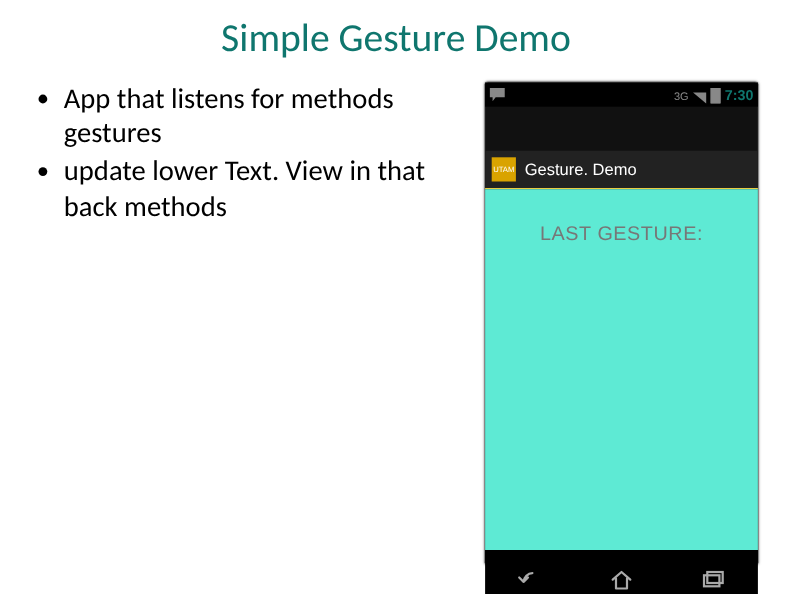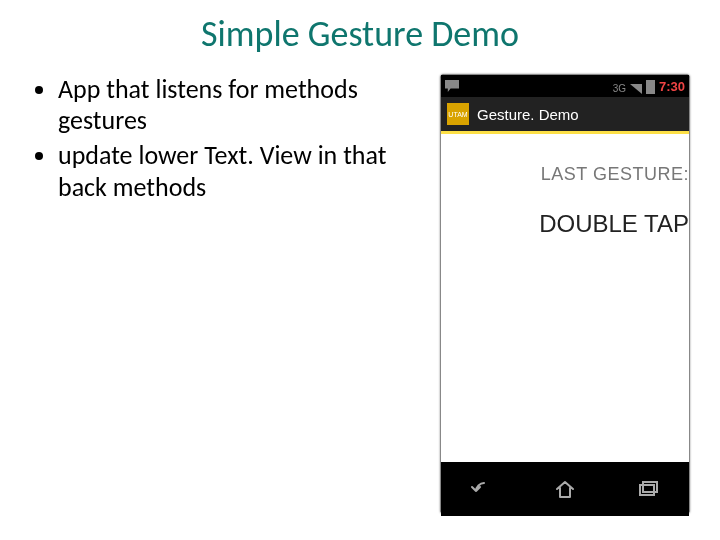--- a/index.html
+++ b/index.html
@@ -70,63 +70,64 @@
       align-items: flex-end;
       gap: 4px;
     }
     .sms-icon {
       width: 14px;
       height: 12px;
       background: #888;
       clip-path: polygon(0 0, 100% 0, 100% 70%, 40% 70%, 20% 100%, 20% 70%, 0 70%);
     }
     .time {
-      color: #ef4444;
+      color: #0f766e;
       font-weight: bold;
       font-size: 13px;
     }
     .sig-3g { font-size: 10px; color: #888; }
     .sig-bars {
       width: 0; height: 0;
       border-style: solid;
       border-width: 0 12px 10px 0;
       border-color: transparent #888 transparent transparent;
     }
     .sig-batt {
       width: 7px; height: 12px; border: 1px solid #888; background: #888; position: relative;
     }
     .appbar {
       height: 34px;
       background: #222;
       display: flex;
       align-items: center;
       padding: 0 6px;
       gap: 8px;
-      border-bottom: 3px solid #fde047;
+      border-bottom: 1px solid #fde047;
+      margin-top: 40px;
     }
     .appicon {
       width: 22px;
       height: 22px;
       background: #d9a300;
       font-size: 7px;
       color: #fff;
       display: flex;
       align-items: center;
       justify-content: center;
       font-family: Arial, sans-serif;
     }
     .appname {
       color: #fff;
       font-size: 15px;
       font-family: Arial, sans-serif;
     }
     .appbody {
-      background: #ffffff;
+      background: #5eead4;
       height: 328px;
-      text-align: right;
+      text-align: center;
       font-family: Arial, sans-serif;
       padding-top: 30px;
       box-sizing: border-box;
     }
     .last-gesture {
       color: #777;
       font-size: 18px;
       letter-spacing: 0.5px;
       margin-bottom: 25px;
     }
@@ -180,21 +181,20 @@
 
       <div class="appbar">
         <div class="appicon">
           <span>UTAM</span>
         </div>
         <div class="appname">Gesture. Demo</div>
       </div>
 
       <div class="appbody">
         <div class="last-gesture">LAST GESTURE:</div>
-        <div class="gesture-value">DOUBLE TAP</div>
       </div>
 
       <div class="navbar">
         <div class="nav-icon">
           <svg viewBox="0 0 24 24">
               <path d="M14 6 C 10 6 6 10 6 14 M6 14 L2 10 M6 14 L10 10" stroke-linecap="round" stroke-linejoin="round"></path>
             </svg>
         </div>
         <div class="nav-icon">
           <svg viewBox="0 0 24 24">

